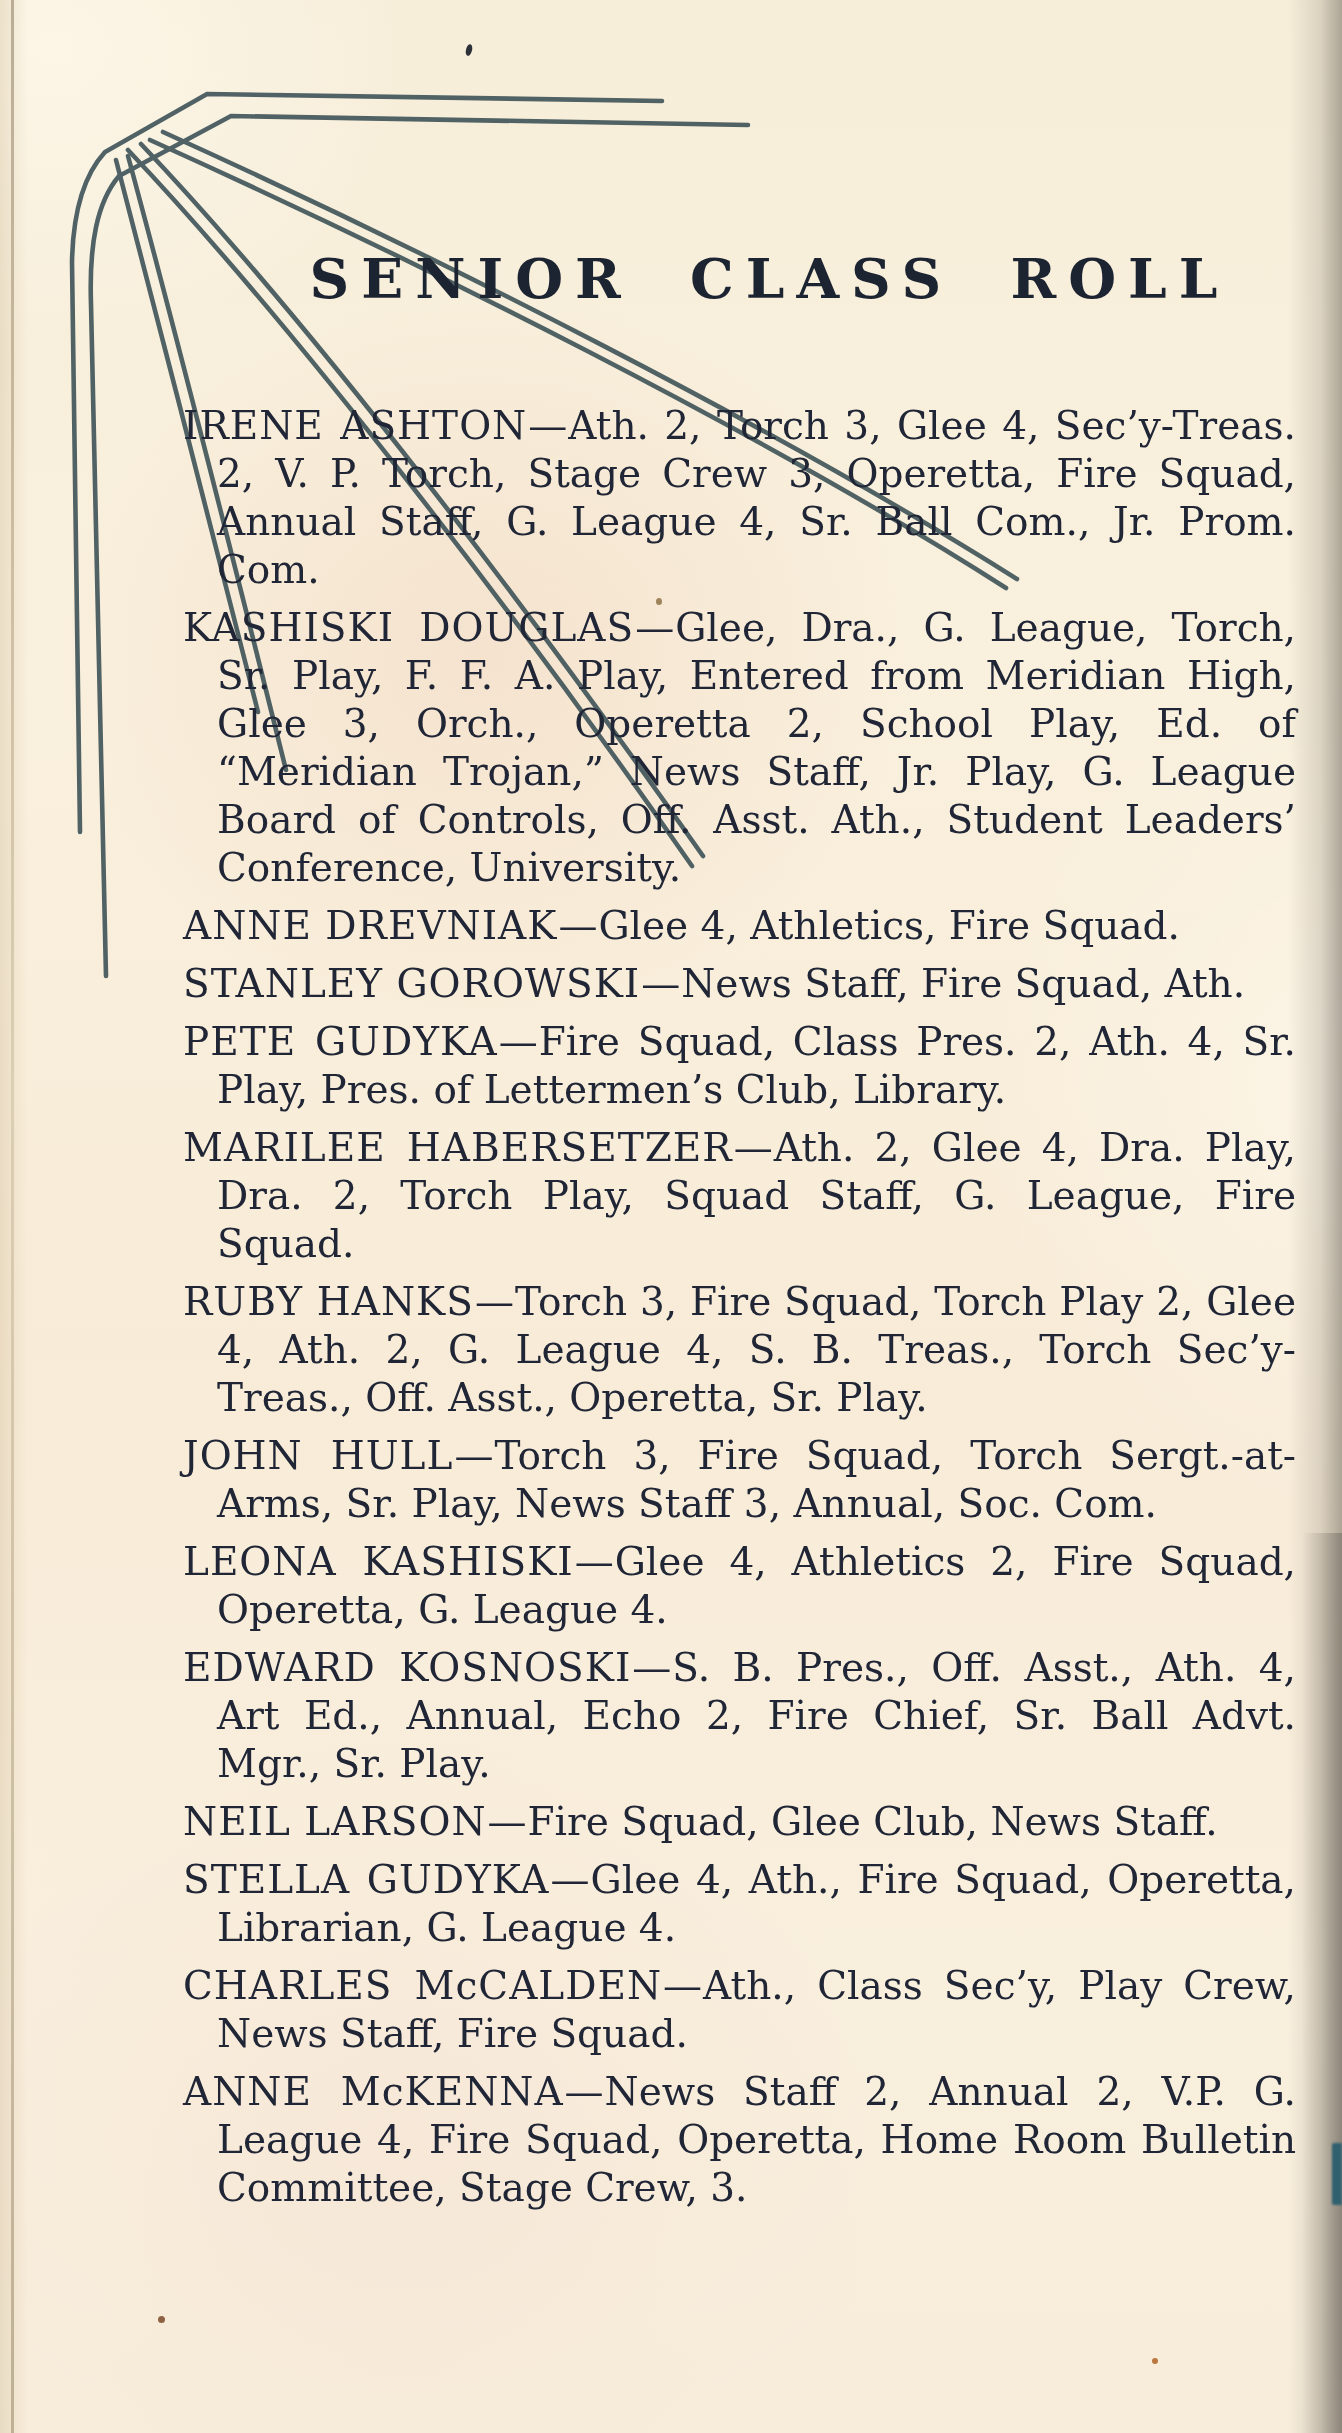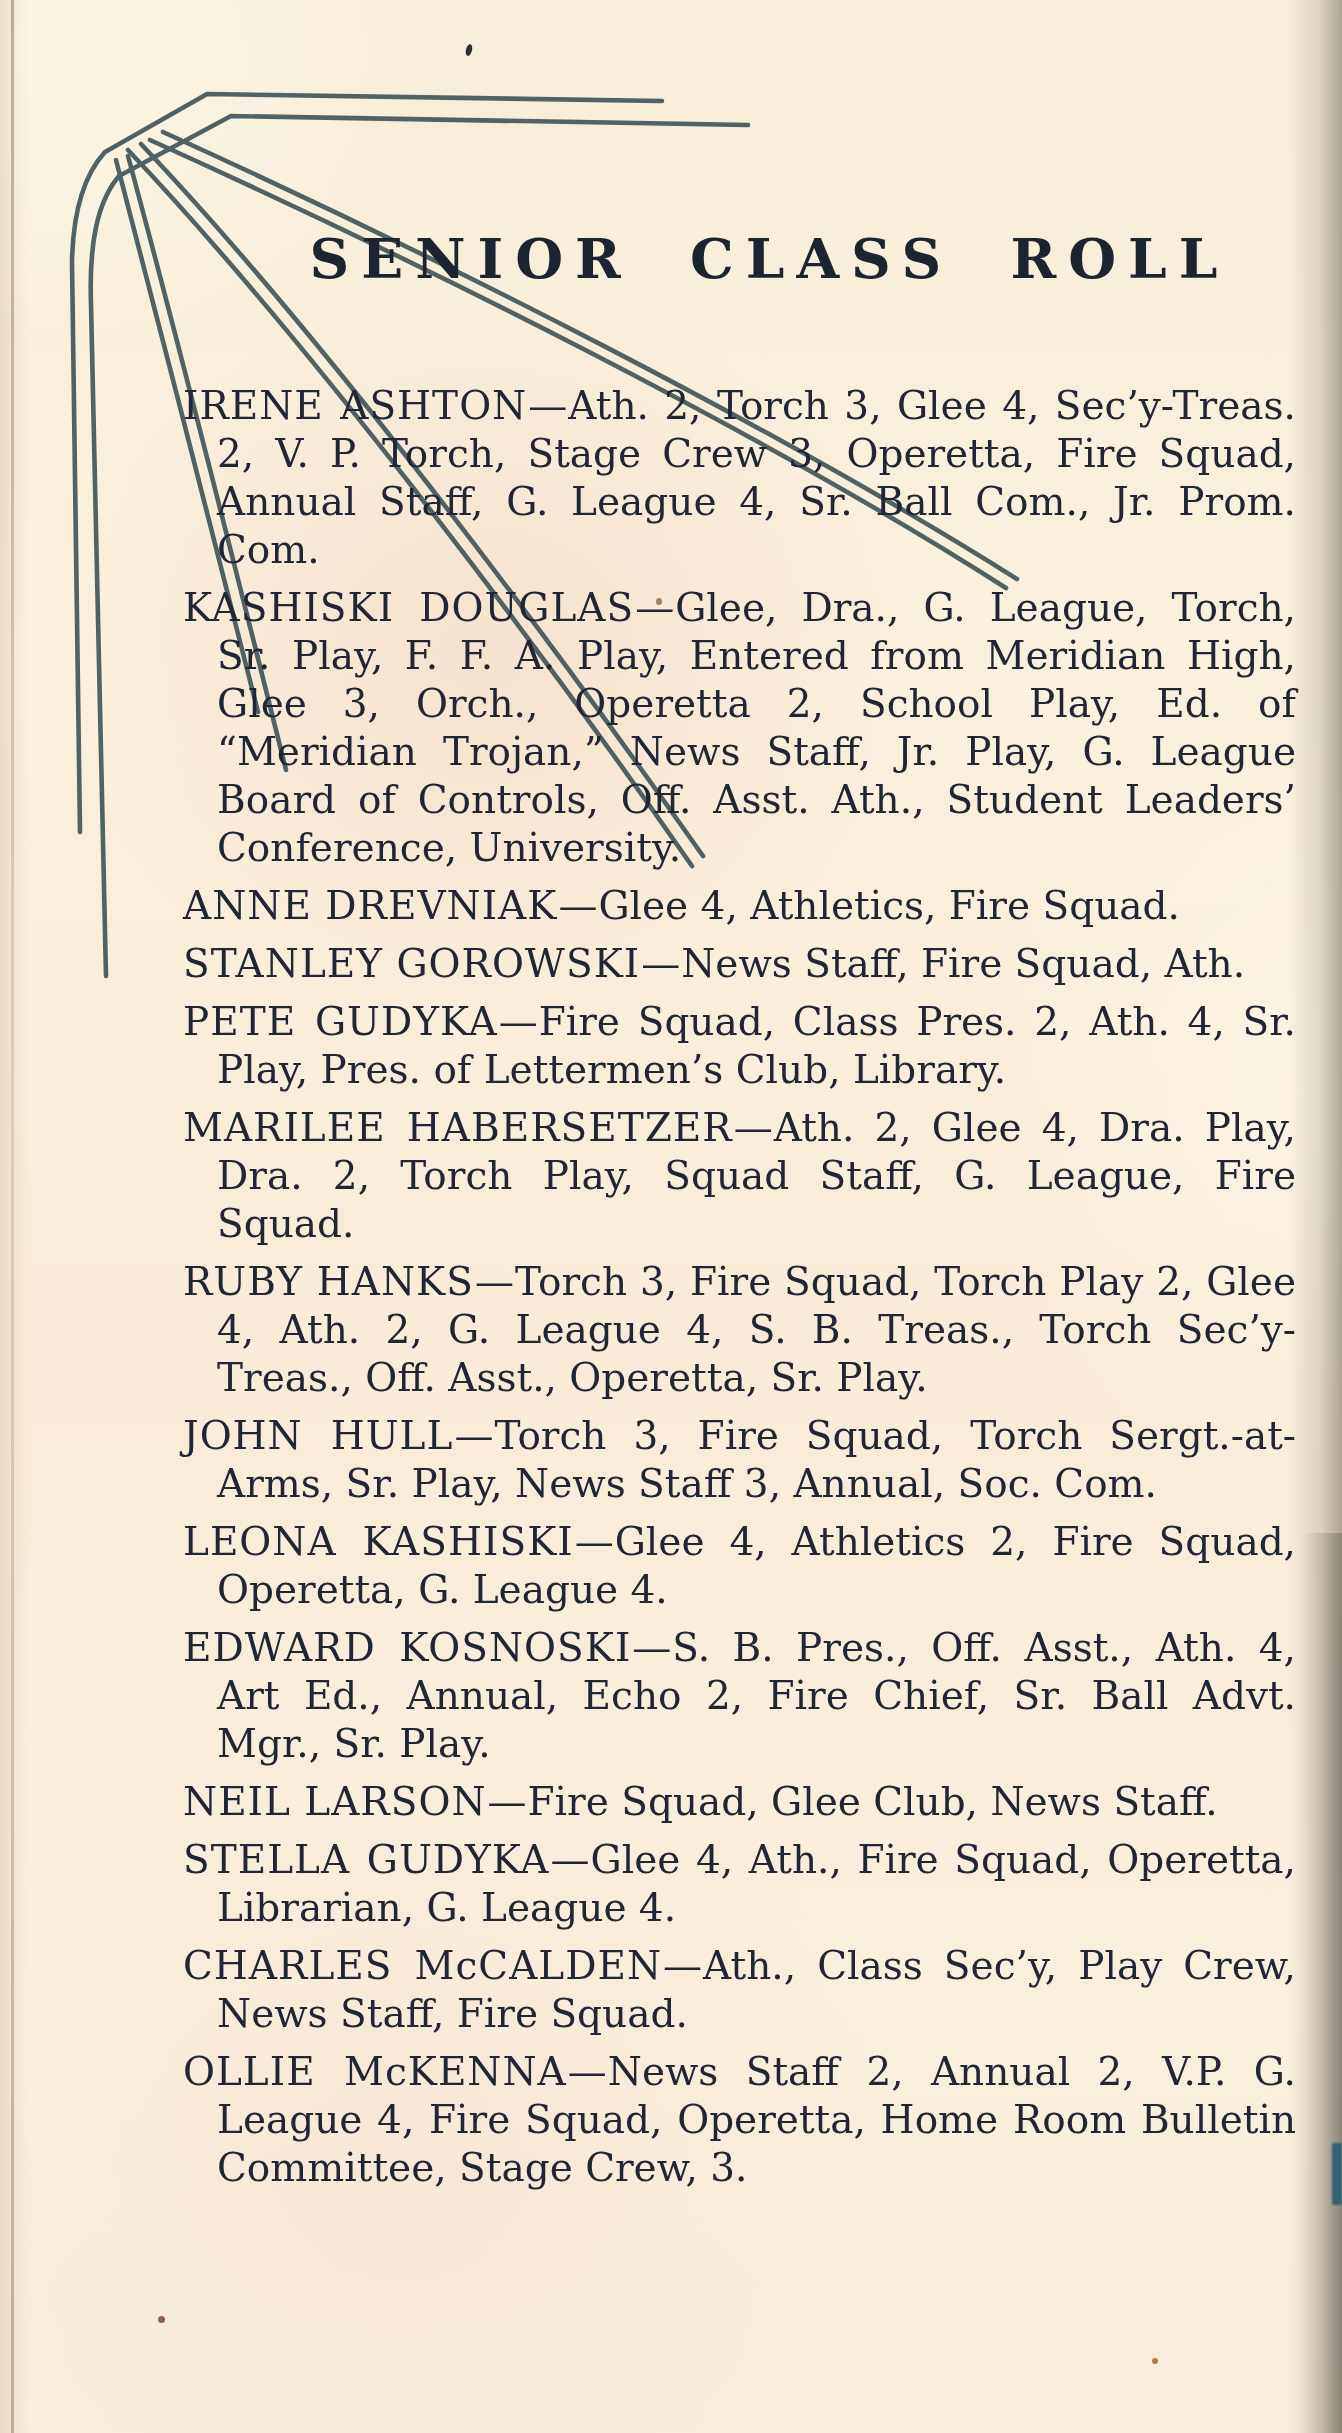--- a/index.html
+++ b/index.html
@@ -35,21 +35,21 @@
   .speck{position:absolute;border-radius:50%;}
   .speck.s1{left:466px;top:44px;width:6px;height:12px;background:#2c3038;border-radius:3px/6px;transform:rotate(14deg);}
   .speck.s2{left:656px;top:598px;width:6px;height:7px;background:#8a6a3c;opacity:.8;}
   .speck.s3{left:158px;top:2316px;width:7px;height:7px;background:#7a4a28;opacity:.85;}
   .speck.s4{left:1152px;top:2358px;width:6px;height:6px;background:#b4692e;opacity:.9;}
 
   
   .ornament{position:absolute;left:0;top:0;pointer-events:none;}
 
   
-  .content{position:absolute;left:183px;top:228px;width:1113px;}
+  .content{position:absolute;left:183px;top:248px;width:1113px;}
   .title{
     margin:0;padding-left:60px;
     text-align:center;
     font-size:55px;line-height:62px;font-weight:bold;
     letter-spacing:12px;word-spacing:26px;
     color:#1c2331;
     white-space:nowrap;
   }
   .roll{margin-top:92px;}
   .entry{
@@ -112,17 +112,17 @@
     <p class="entry"><span class="name">LEONA KASHISKI</span><span class="dash">—</span><span class="acts">Glee 4, Athletics 2, Fire Squad, Operetta, G. League 4.</span></p>
 
     <p class="entry"><span class="name">EDWARD KOSNOSKI</span><span class="dash">—</span><span class="acts">S. B. Pres., Off. Asst., Ath. 4, Art Ed., Annual, Echo 2, Fire Chief, Sr. Ball Advt. Mgr., Sr. Play.</span></p>
 
     <p class="entry"><span class="name">NEIL LARSON</span><span class="dash">—</span><span class="acts">Fire Squad, Glee Club, News Staff.</span></p>
 
     <p class="entry"><span class="name">STELLA GUDYKA</span><span class="dash">—</span><span class="acts">Glee 4, Ath., Fire Squad, Operetta, Librarian, G. League 4.</span></p>
 
     <p class="entry"><span class="name">CHARLES McCALDEN</span><span class="dash">—</span><span class="acts">Ath., Class Sec’y, Play Crew, News Staff, Fire Squad.</span></p>
 
-    <p class="entry"><span class="name">OLLIE McKENNA</span><span class="dash">—</span><span class="acts">News Staff 2, Annual 2, V.P. G. League 4, Fire Squad, Operetta, Home Room Bulletin Committee, Stage Crew, 3.</span></p>
+    <p class="entry"><span class="name">ANNE McKENNA</span><span class="dash">—</span><span class="acts">News Staff 2, Annual 2, V.P. G. League 4, Fire Squad, Operetta, Home Room Bulletin Committee, Stage Crew, 3.</span></p>
   </div>
   </div>
 
 </div>
 
 </body></html>

